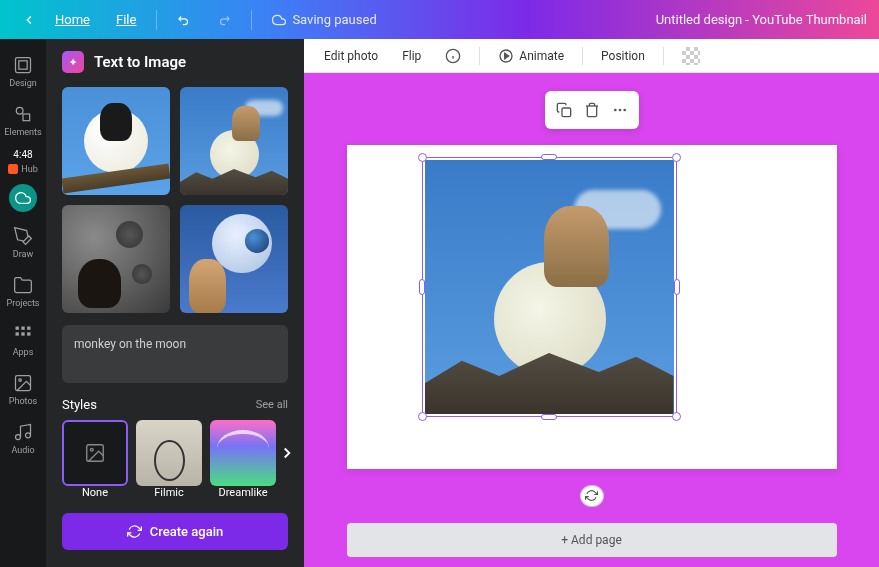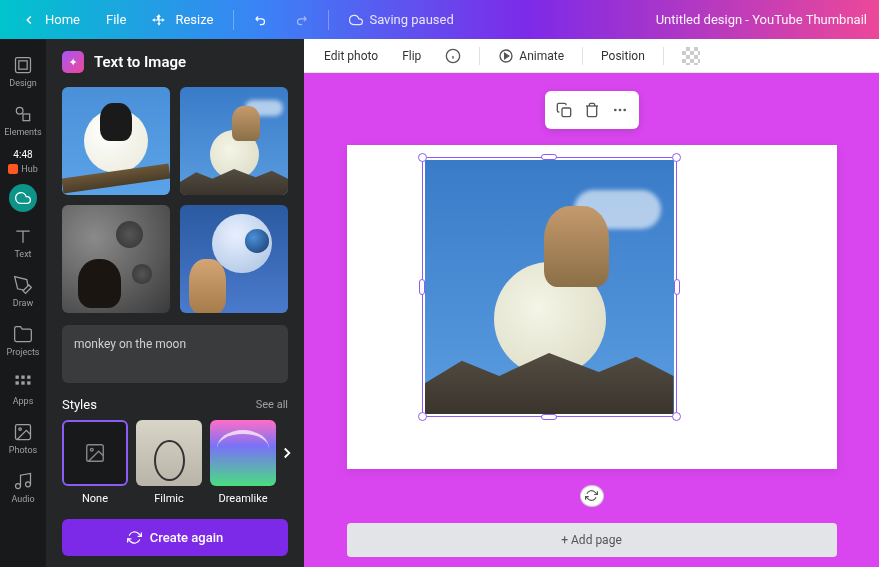--- a/index.html
+++ b/index.html
@@ -1,19 +1,19 @@
 <!DOCTYPE html>
 <html><head>
 <meta charset="utf-8">
 <style>
 * { margin:0; padding:0; box-sizing:border-box; font-family:-apple-system,BlinkMacSystemFont,"Segoe UI",Roboto,sans-serif; }
 body { width:879px; height:567px; overflow:hidden; background:#ebecf0; }
 .topbar { height:39px; background:linear-gradient(90deg,#00c4cc 0%,#3b82f6 30%,#7d2ae8 60%,#ec4899 100%); display:flex; align-items:center; padding:0 12px; color:#fff; font-size:13px; }
 .topbar-left { display:flex; align-items:center; gap:6px; }
-.tb-btn { display:flex; align-items:center; gap:9px; padding:6px 10px; border-radius:4px; cursor:pointer; }
+.tb-btn { display:flex; align-items:center; gap:19px; padding:6px 10px; border-radius:4px; cursor:pointer;text-decoration:underline; }
 .tb-icon { width:14px; height:14px; }
 .tb-sep { width:1px; height:20px; background:rgba(255,255,255,0.3); margin:0 4px; }
 .topbar-right { margin-left:auto; font-size:13px; opacity:0.95; }
 .saving { opacity:0.85; display:flex; align-items:center; gap:6px; margin-left:10px; }
 
 .main { display:flex; height:528px; }
 .sidebar { width:46px; background:#18191b; display:flex; flex-direction:column; align-items:center; padding-top:8px; color:#a0a0a0; font-size:9px; }
 .sb-item { display:flex; flex-direction:column; align-items:center; gap:3px; padding:8px 12px; cursor:pointer; width:100%; }
 .sb-icon { width:20px; height:20px; display:flex; align-items:center; justify-content:center; }
 .sb-time { font-size:10px; color:#fff; margin-top:4px; }
@@ -24,21 +24,21 @@
 .panel { width:258px; background:#252627; color:#fff; padding:12px 16px; overflow-y:auto; position:relative; }
 .panel-head { display:flex; align-items:center; gap:10px; margin-bottom:14px; }
 .panel-icon { width:22px; height:22px; background:linear-gradient(135deg,#a855f7,#ec4899); border-radius:5px; display:flex; align-items:center; justify-content:center; font-size:11px; }
 .panel-title { font-size:15px; font-weight:600; }
 .img-grid { display:grid; grid-template-columns:1fr 1fr; gap:10px; margin-bottom:12px; }
 .img-cell { aspect-ratio:1; border-radius:6px; overflow:hidden; cursor:pointer; position:relative; }
 .prompt-box { background:#3a3b3d; border-radius:6px; padding:12px; font-size:12px; color:#d0d0d0; min-height:58px; margin-bottom:14px; }
 .styles-head { display:flex; justify-content:space-between; align-items:center; margin-bottom:8px; font-size:13px; }
 .see-all { font-size:11px; color:#a0a0a0; cursor:pointer; }
 .styles-row { display:flex; gap:8px; position:relative; }
-.style-item { display:flex; flex-direction:column; align-items:center; gap:6px; font-size:11px; cursor:pointer; }
+.style-item { display:flex; flex-direction:column; align-items:center; font-size:11px; cursor:pointer; }
 .style-thumb { width:66px; height:66px; border-radius:6px; background:#3a3b3d; display:flex; align-items:center; justify-content:center; }
 .style-thumb.selected { border:2px solid #8b5cf6; background:#18191b; }
 .style-arrow { position:absolute; right:-8px; top:24px; width:18px; height:18px; color:#fff; cursor:pointer; }
 .create-btn { width:100%; margin-top:14px; padding:11px; background:#7d2ae8; border:none; border-radius:6px; color:#fff; font-size:13px; font-weight:500; cursor:pointer; display:flex; align-items:center; justify-content:center; gap:8px; }
 
 .canvas-area { flex:1; display:flex; flex-direction:column; background:#d946ef; }
 .toolbar { height:34px; background:#fff; border-bottom:1px solid #e5e5e5; display:flex; align-items:center; padding:0 10px; gap:4px; font-size:12px; color:#333; }
 .tl-btn { padding:6px 10px; cursor:pointer; border-radius:4px; display:flex; align-items:center; gap:5px; }
 .tl-sep { width:1px; height:18px; background:#e0e0e0; margin:0 4px; }
 .transparency { width:18px; height:18px; background-image:linear-gradient(45deg,#ccc 25%,transparent 25%),linear-gradient(-45deg,#ccc 25%,transparent 25%),linear-gradient(45deg,transparent 75%,#ccc 75%),linear-gradient(-45deg,transparent 75%,#ccc 75%); background-size:8px 8px; background-position:0 0,0 4px,4px -4px,-4px 0; border-radius:3px; }
@@ -83,26 +83,20 @@
   <div class="topbar-left">
     <div class="tb-btn">
       <svg class="tb-icon" viewBox="0 0 24 24" fill="none" stroke="#fff" stroke-width="2.5">
           <polyline points="15 18 9 12 15 6"></polyline>
         </svg>
       <span>Home</span>
     </div>
     <div class="tb-btn">
         <span>File</span>
       </div>
-    <div class="tb-btn">
-      <svg class="tb-icon" viewBox="0 0 24 24" fill="#fff">
-          <path d="M12 2l3 5h-2v4h4V9l5 3-5 3v-2h-4v4h2l-3 5-3-5h2v-4H5v2l-5-3 5-3v2h4V7H7z"></path>
-        </svg>
-      <span>Resize</span>
-    </div>
     <div class="tb-sep"></div>
     <div class="tb-btn">
       <svg class="tb-icon" viewBox="0 0 24 24" fill="none" stroke="#fff" stroke-width="2">
           <path d="M3 10h10a5 5 0 1 1 0 10h-3M3 10l4-4M3 10l4 4"></path>
         </svg>
     </div>
     <div class="tb-btn" style="opacity:0.5">
       <svg class="tb-icon" viewBox="0 0 24 24" fill="none" stroke="#fff" stroke-width="2">
           <path d="M21 10H11a5 5 0 1 0 0 10h3M21 10l-4-4M21 10l-4 4"></path>
         </svg>
@@ -140,28 +134,20 @@
     </div>
     <div class="sb-time">4:48</div>
     <div class="sb-hub">
         <div class="sb-hub-dot"></div>
         <span>Hub</span>
       </div>
     <div class="sb-upload">
       <svg width="16" height="16" viewBox="0 0 24 24" fill="none" stroke="#fff" stroke-width="2">
           <path d="M18 10h-1.26A8 8 0 1 0 9 20h9a5 5 0 0 0 0-10z"></path>
         </svg>
-    </div>
-    <div class="sb-item">
-      <div class="sb-icon">
-          <svg viewBox="0 0 24 24" fill="none" stroke="currentColor" stroke-width="1.5">
-            <path d="M4 6h16M12 6v14"></path>
-          </svg>
-        </div>
-      <span>Text</span>
     </div>
     <div class="sb-item">
       <div class="sb-icon">
           <svg viewBox="0 0 24 24" fill="none" stroke="currentColor" stroke-width="1.5">
             <path d="M12 19l7-7 3 3-7 7-3-3zM18 13l-1.5-7.5L2 2l3.5 14.5L13 18l5-5z"></path>
           </svg>
         </div>
       <span>Draw</span>
     </div>
     <div class="sb-item">

